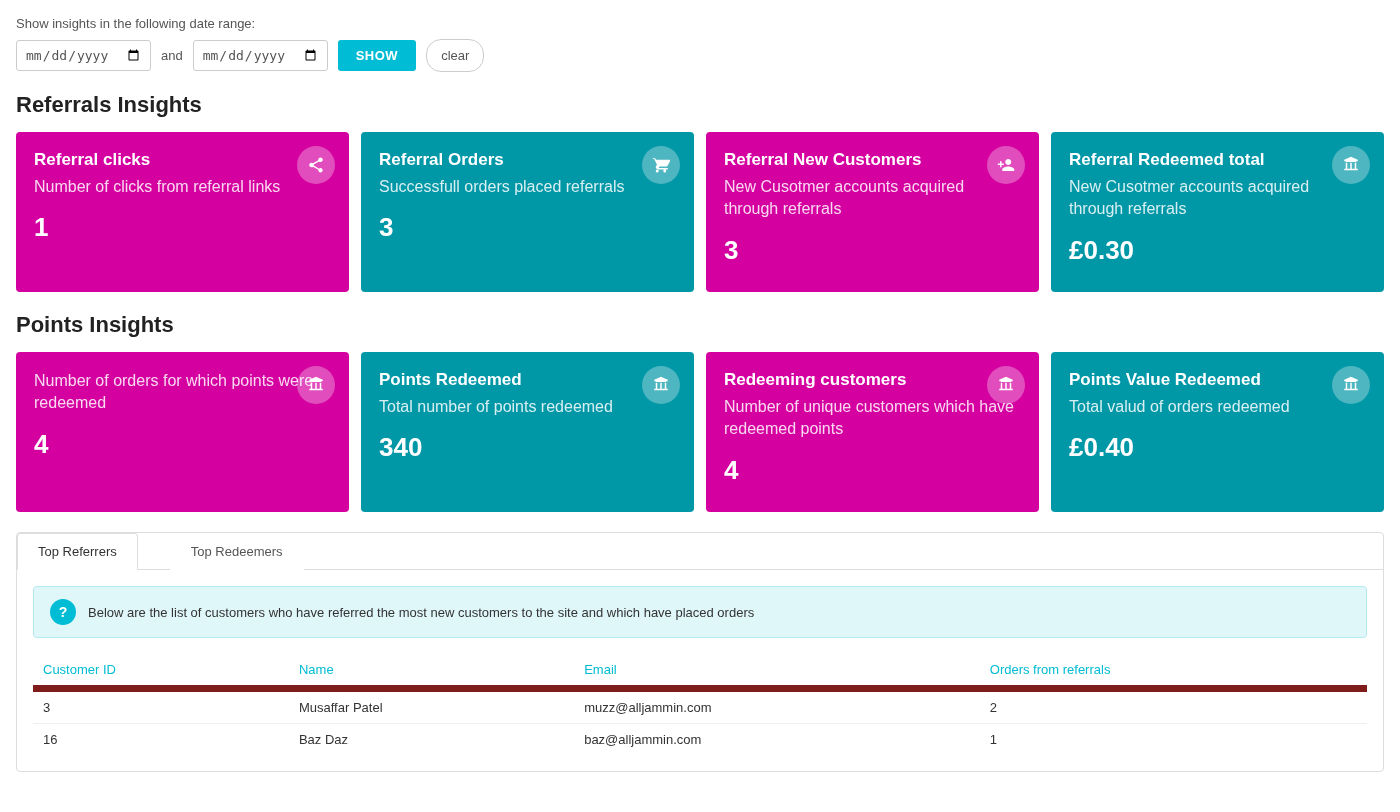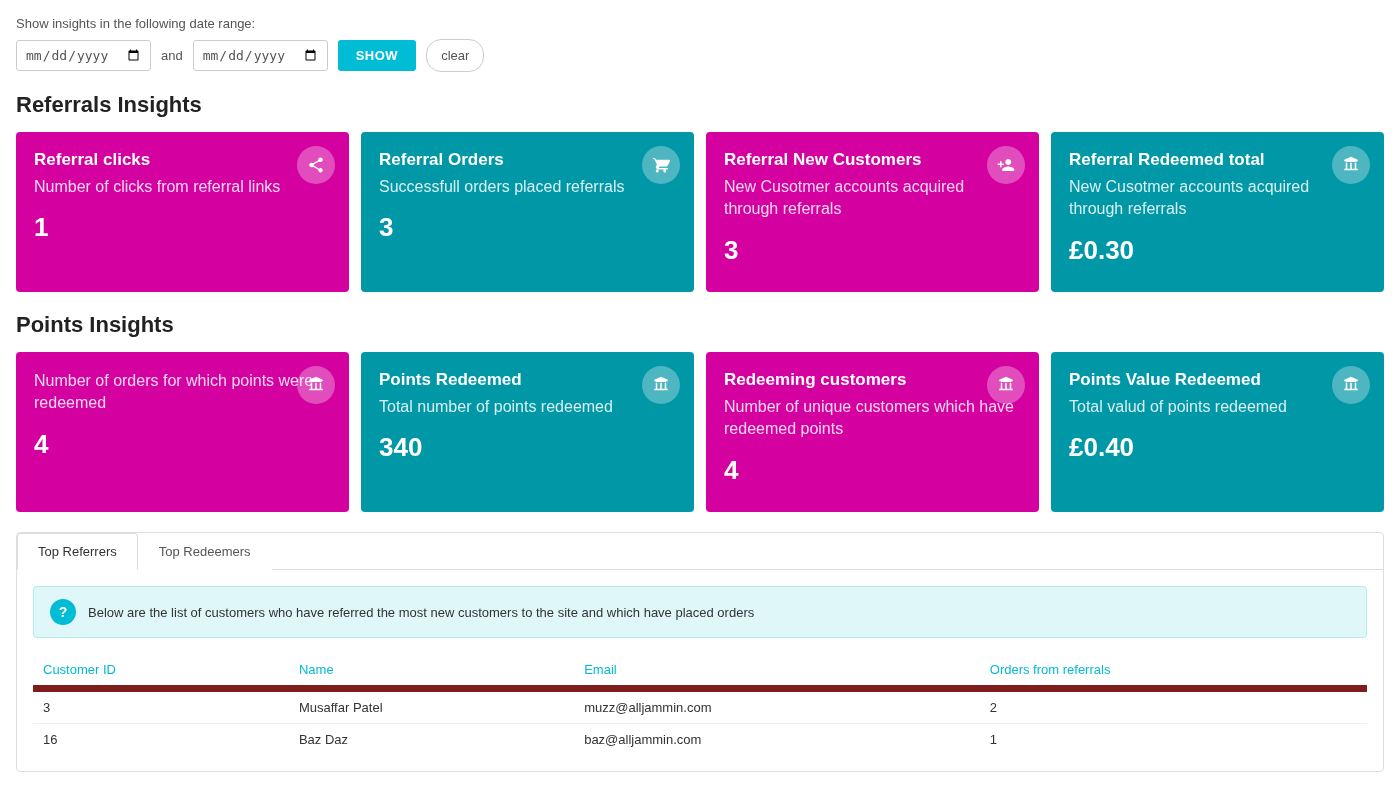--- a/index.html
+++ b/index.html
@@ -68,21 +68,21 @@
       justify-content: center;
       font-size: 18px;
       color: #fff;
     }
     .card-title { font-size: 17px; font-weight: bold; margin-bottom: 6px; padding-right: 48px; }
     .card-desc { font-size: 16px; color: rgba(255,255,255,0.85); margin-bottom: 14px; line-height: 1.4; }
     .card-value { font-size: 26px; font-weight: bold; }
 
     
     .tabs-container { border: 1px solid #ddd; border-radius: 4px; }
-    .tabs-header { display: flex; border-bottom: 1px solid #ddd; }
+    .tabs-header { display: flex; border-bottom: 1px solid #ddd; gap: 32px; }
     .tab {
       padding: 10px 20px;
       cursor: pointer;
       font-size: 13px;
       border: 1px solid transparent;
       border-bottom: none;
       margin-bottom: -1px;
       background: #fff;
       color: #333;
     }
@@ -225,21 +225,21 @@
         <div class="card-desc">Number of unique customers which have redeemed points</div>
         <div class="card-value">4</div>
       </div>
     <div class="card card-cyan">
         <div class="card-icon">
         <svg width="18" height="18" viewBox="0 0 24 24" fill="white">
           <path d="M12 1L3 5v2h18V5l-9-4zm-7 8v8H3v2h18v-2h-2v-8h-2v8h-4v-8h-2v8H7v-8H5zm14-2H5v1h14V7z"></path>
         </svg>
       </div>
         <div class="card-title">Points Value Redeemed</div>
-        <div class="card-desc">Total valud of points redeemed</div>
+        <div class="card-desc">Total valud of orders redeemed</div>
         <div class="card-value">£0.40</div>
       </div>
   </div>
 
 <div class="tabs-container">
   <div class="tabs-header" id="tabs-header">
       <div class="tab active">Top Referrers</div>
       <div class="tab">Top Redeemers</div>
     </div>
   <div class="tab-content">

